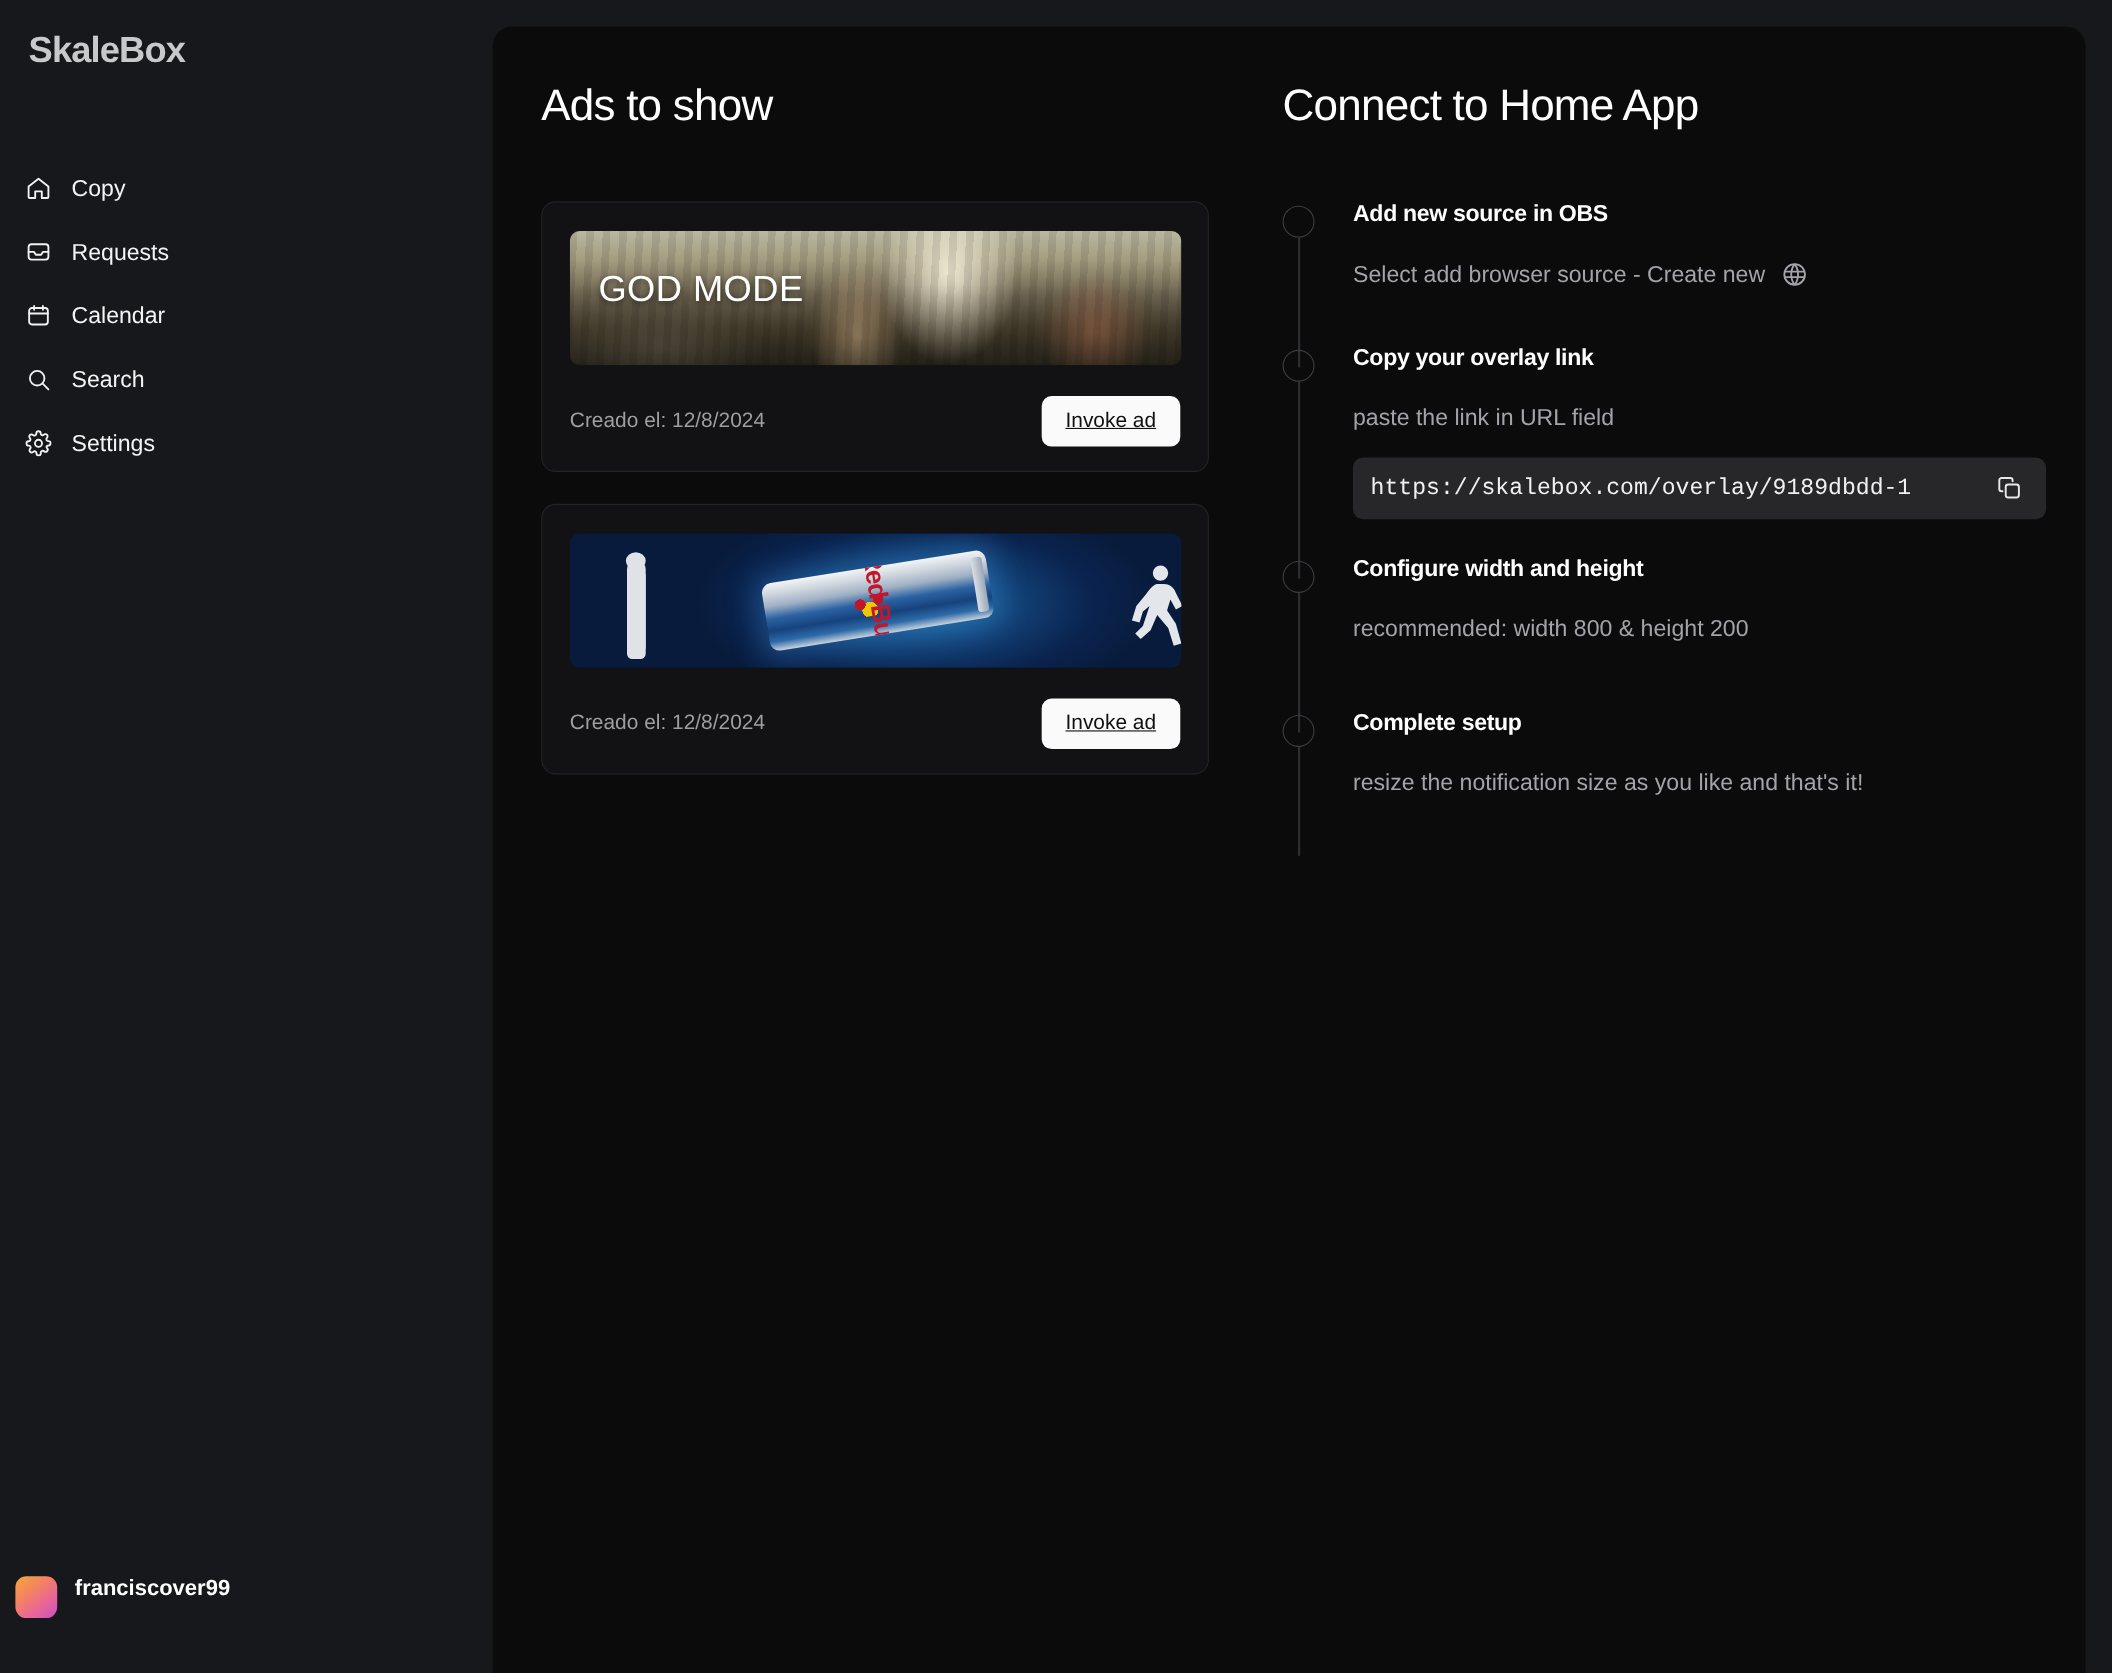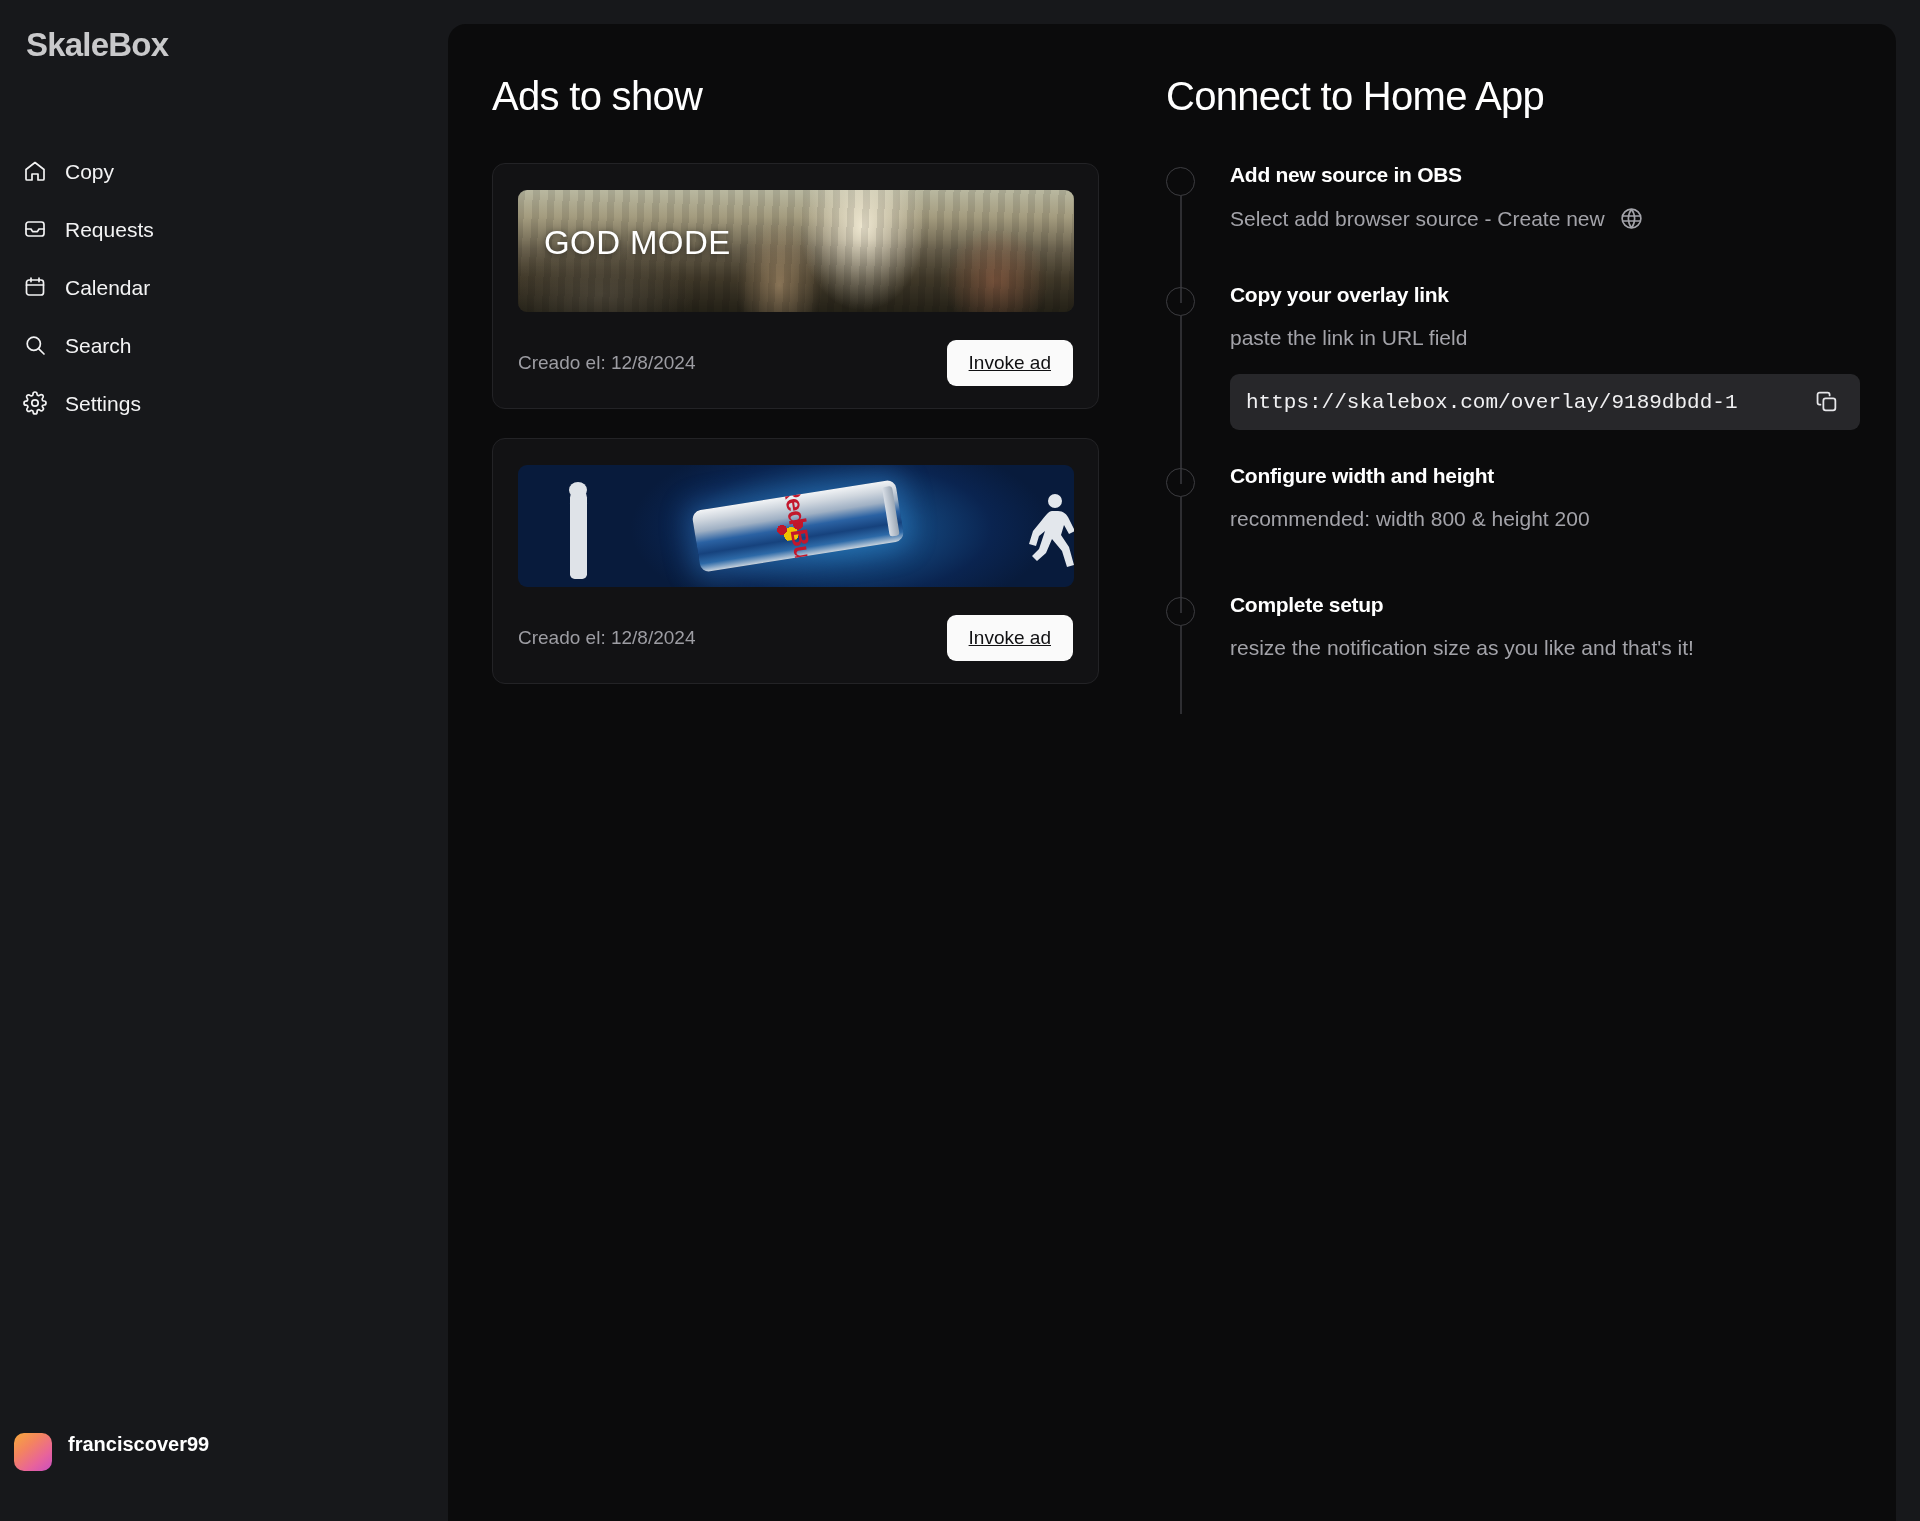--- a/index.html
+++ b/index.html
@@ -62,21 +62,21 @@
     padding:50px 0 0 0;
     overflow:hidden;
   }
 
   
   .col-ads { width:660px; flex:none; padding-left:44px; }
   .col-steps { flex:1; padding-left:58px; padding-right:40px; }
 
   .section-title {
     font-size:40px; font-weight:500; color:#ffffff;
-    letter-spacing:-0.7px; margin-bottom:44px;
+    letter-spacing:-0.7px; margin-bottom:64px;
   }
 
   .ad-card {
     width:607px;
     background:#121214;
     border:1px solid #232326;
     border-radius:13px;
     padding:26px 25px 22px 25px;
     margin-bottom:29px;
   }
@@ -181,21 +181,21 @@
     border:1.6px solid #3d3d41; background:transparent;
     z-index:2;
   }
   .step-line {
     position:absolute; left:14px; top:33px; bottom:-20px;
     width:1.6px; background:#2e2e32; z-index:1;
   }
   .step:last-child .step-line { bottom:-46px; }
   .step-title { font-size:21px; font-weight:700; color:#ffffff; letter-spacing:-.3px; }
   .step-desc {
-    font-size:21px; color:#a3a3a9; margin-top:19px;
+    font-size:21px; color:#a3a3a9; margin-top:30px;
     display:flex; align-items:center; gap:14px;
   }
   .globe-icon { width:25px; height:25px; flex:none; }
   .globe-icon svg { width:25px; height:25px; stroke:#a3a3a9; stroke-width:1.6; fill:none; }
   .step-gap-1 { padding-bottom:52px; }
   .step-gap-2 { padding-bottom:34px; }
   .step-gap-3 { padding-bottom:62px; }
 
   .url-field {
     margin-top:24px;

